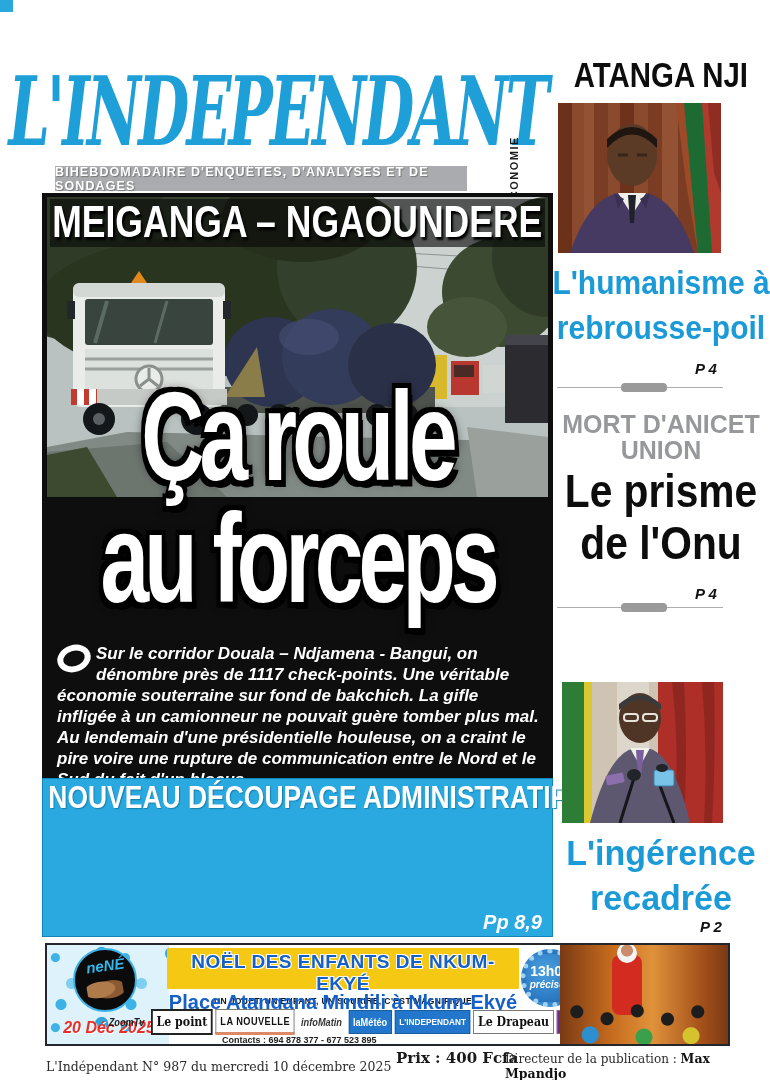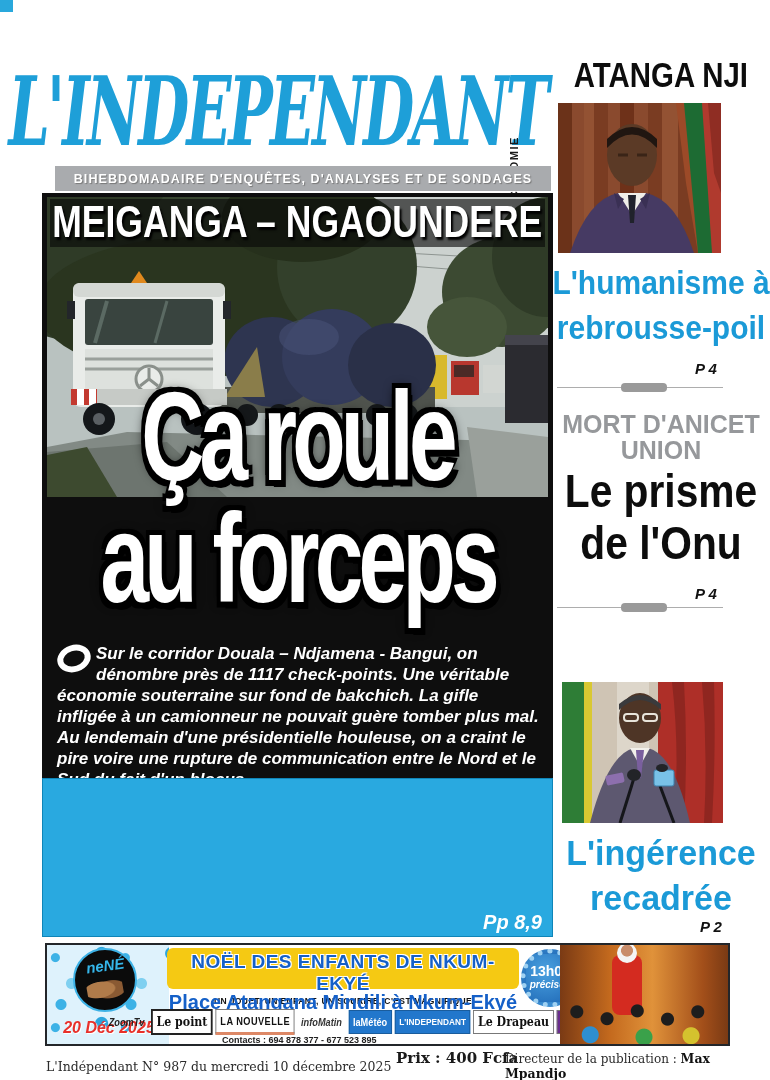--- a/index.html
+++ b/index.html
@@ -9,21 +9,21 @@
   
   .corner-mark{position:absolute;left:0;top:0;width:13px;height:12px;background:#29a8dc;}
   .mast-title-wrap{position:absolute;left:38px;top:52px;width:478px;height:118px;
         display:flex;align-items:center;justify-content:center;}
   .mast-title{font-family:"DejaVu Serif",serif;font-style:italic;font-weight:bold;
         font-size:64px;color:#1e9fd8;white-space:nowrap;letter-spacing:-3px;
         transform:scale(0.92,1.5);}
   .mast-edition{position:absolute;left:508px;top:98px;height:110px;
         writing-mode:vertical-rl;transform:rotate(180deg);
         font-size:11px;font-weight:bold;letter-spacing:1.5px;color:#1a1a1a;}
-  .mast-tagline{position:absolute;left:55px;top:166px;width:496px;height:25px;
+  .mast-tagline{position:absolute;left:55px;top:166px;width:412px;height:25px;
         background:#a9abae;color:#ffffff;font-weight:bold;font-size:12.5px;
         letter-spacing:1.1px;display:flex;align-items:center;justify-content:center;
         text-shadow:1px 1px 1px #777;}
 
   
   .lead{position:absolute;left:42px;top:193px;width:511px;height:740px;background:#0e0e0e;}
   .lead-photo{position:absolute;left:5px;top:4px;right:5px;height:300px;overflow:hidden;background:#5a6457;}
   .lead-kicker{position:absolute;left:8px;right:8px;top:6px;height:48px;
         background:rgba(8,8,8,0.62);display:flex;align-items:center;justify-content:center;}
   .lead-kicker span{font-size:37px;font-weight:800;color:#fff;letter-spacing:0px;
@@ -93,21 +93,21 @@
         background:#0b0b0b;border:2px solid #3db2e6;box-sizing:border-box;text-align:center;}
   .ad-logo-circle .ne{display:inline-block;margin-top:7px;color:#35b6ea;font-weight:800;
         font-style:italic;font-size:15px;transform:rotate(-8deg);}
   .ad-hands{position:absolute;left:12px;top:27px;width:36px;height:24px;
         background:radial-gradient(ellipse at 35% 50%,#b07b4a 45%,transparent 50%),
                    radial-gradient(ellipse at 65% 55%,#8a5a33 45%,transparent 50%);
         transform:rotate(-10deg);}
   .ad-date{position:absolute;left:6px;top:74px;width:112px;text-align:center;color:#e8302a;
         font-weight:800;font-style:italic;font-size:16px;text-shadow:1px 1px 0 #fff;}
   .ad-band{position:absolute;left:120px;top:3px;width:352px;height:41px;background:#f5c913;
-        border-radius:6px;text-align:center;}
+        border-radius:1px;text-align:center;}
   .ad-title{margin-top:3px;color:#1560c8;font-weight:800;font-size:19px;letter-spacing:0.5px;
         text-shadow:1px 1px 0 #fff,-1px -1px 0 #fff,1px -1px 0 #fff,-1px 1px 0 #fff;}
   .ad-subtitle{margin-top:1px;color:#111;font-weight:bold;font-size:8.5px;letter-spacing:0.4px;}
   .ad-venue{position:absolute;left:120px;top:46px;width:352px;text-align:center;
         color:#1560c8;font-weight:800;font-size:20px;}
   .ad-gear{position:absolute;left:474px;top:4px;width:58px;height:58px;border-radius:50%;
         background:radial-gradient(circle at 40% 35%,#4aa1e0,#1d66b4);
         border:5px dotted #9fd1f2;box-sizing:border-box;text-align:center;color:#fff;}
   .ad-gear .t1{display:block;margin-top:9px;font-weight:800;font-size:14px;}
   .ad-gear .t2{display:block;font-style:italic;font-weight:bold;font-size:10px;}
@@ -231,20 +231,21 @@
     </div>
     <div class="lead-headline">
       <div class="hl-line"><span>Ça roule</span></div>
       <div class="hl-line"><span>au forceps</span></div>
     </div>
     <p class="standfirst"><span class="bullet-icon"></span><span>Sur le corridor Douala – Ndjamena - Bangui, on dénombre près de 1117 check-points. Une véritable économie souterraine sur fond de bakchich. La gifle infligée à un camionneur ne pouvait guère tomber plus mal. Au lendemain d'une présidentielle houleuse, on a craint le pire voire une rupture de communication entre le Nord et le Sud du fait d'un blocus.</span></p>
     <div class="lead-pref">P 3</div>
   </section>
 
   <section class="second">
+    <div class="second-kicker"><span>NOUVEAU DÉCOUPAGE ADMINISTRATIF</span></div>
     <div class="second-pref">Pp 8,9</div>
   </section>
 
   <div class="sb-kicker1">
     <span>ATANGA NJI</span>
   </div>
   <div class="sb-photo1">
     <svg width="163" height="150" viewBox="0 0 163 150">
       <rect width="163" height="150" fill="#7a3c22"></rect>
       <rect x="0" y="0" width="14" height="150" fill="#6b3219"></rect>

